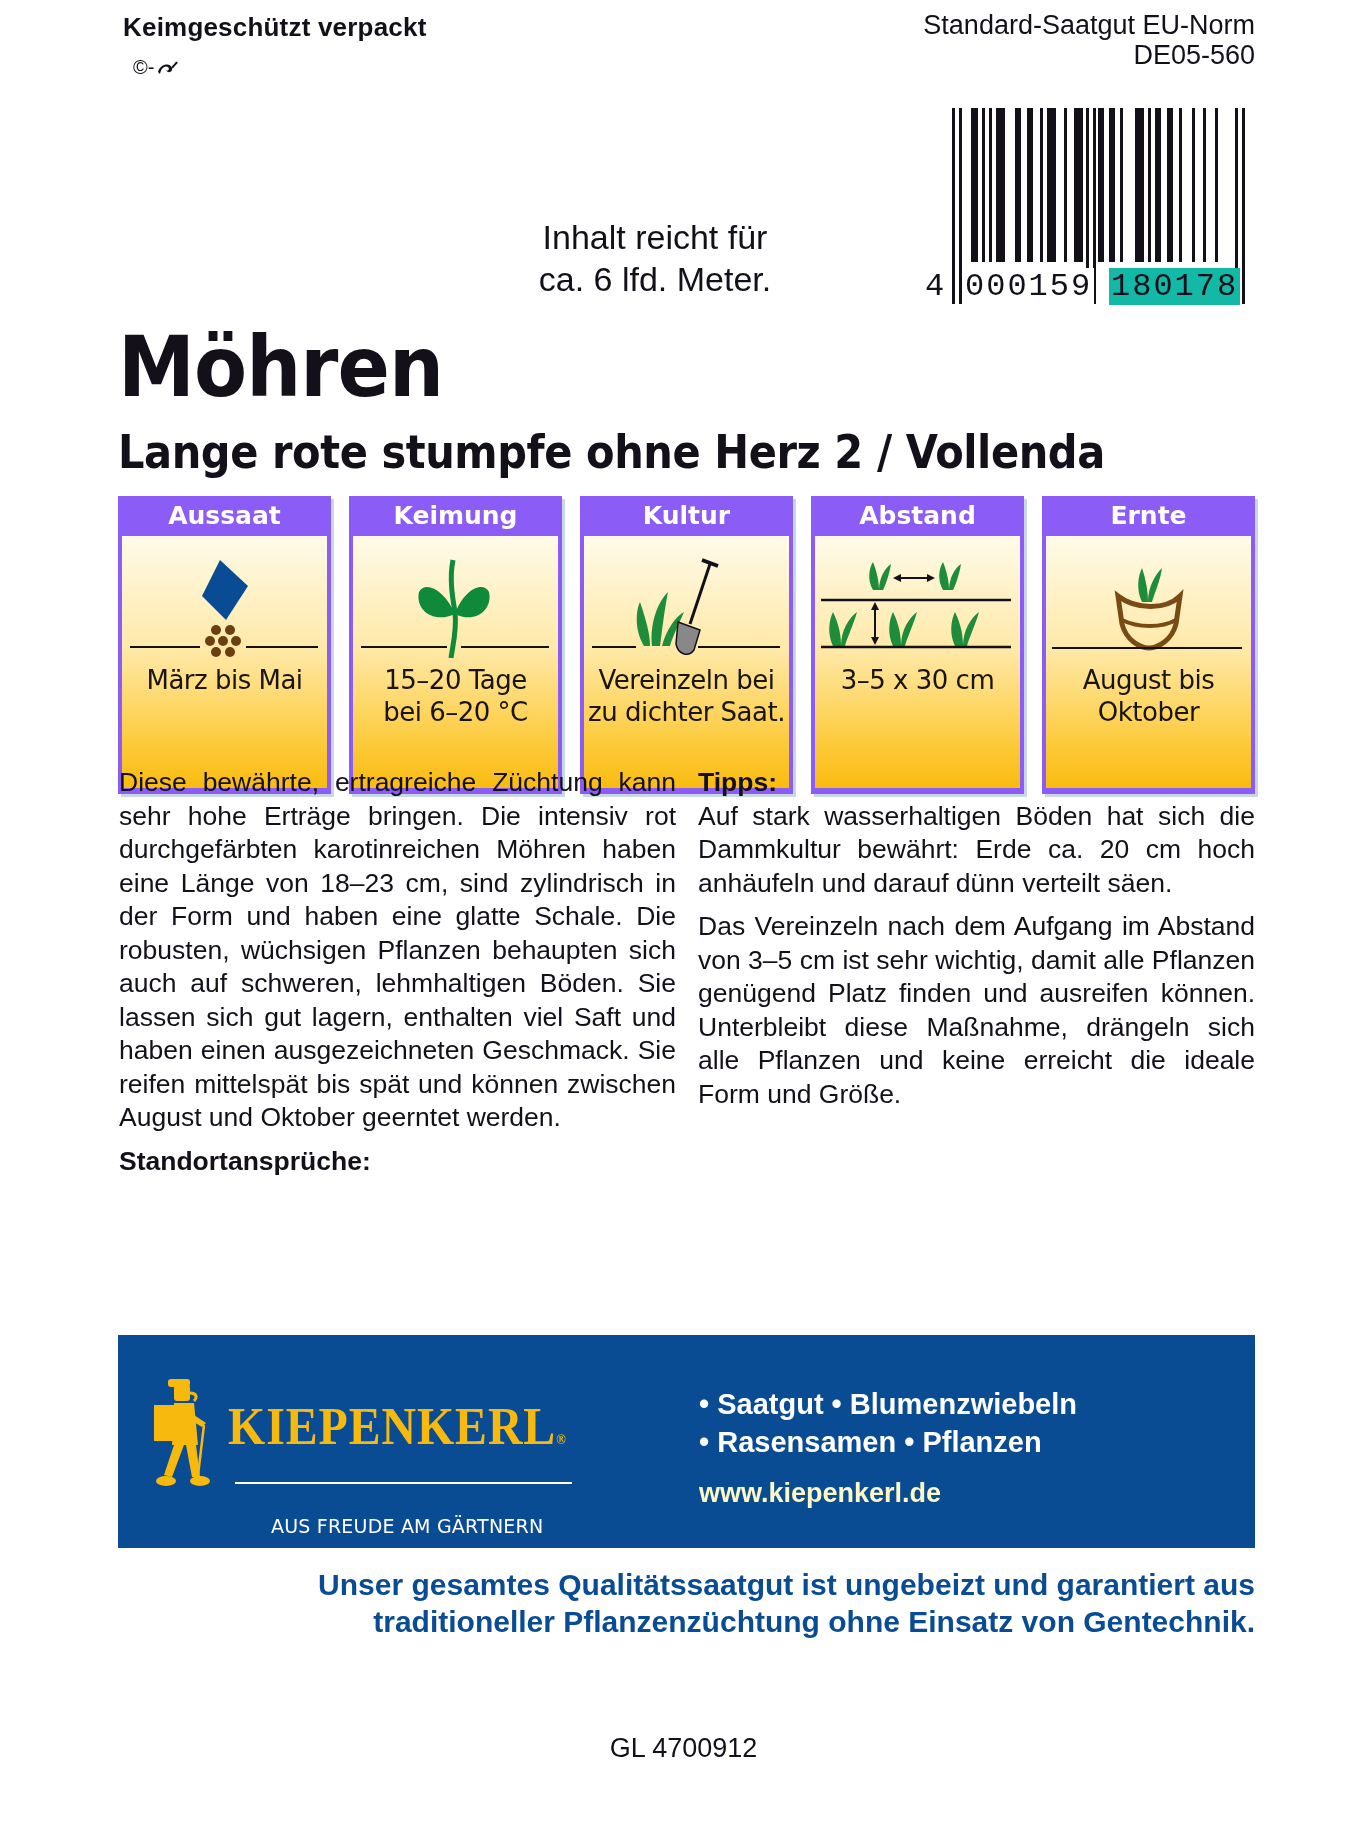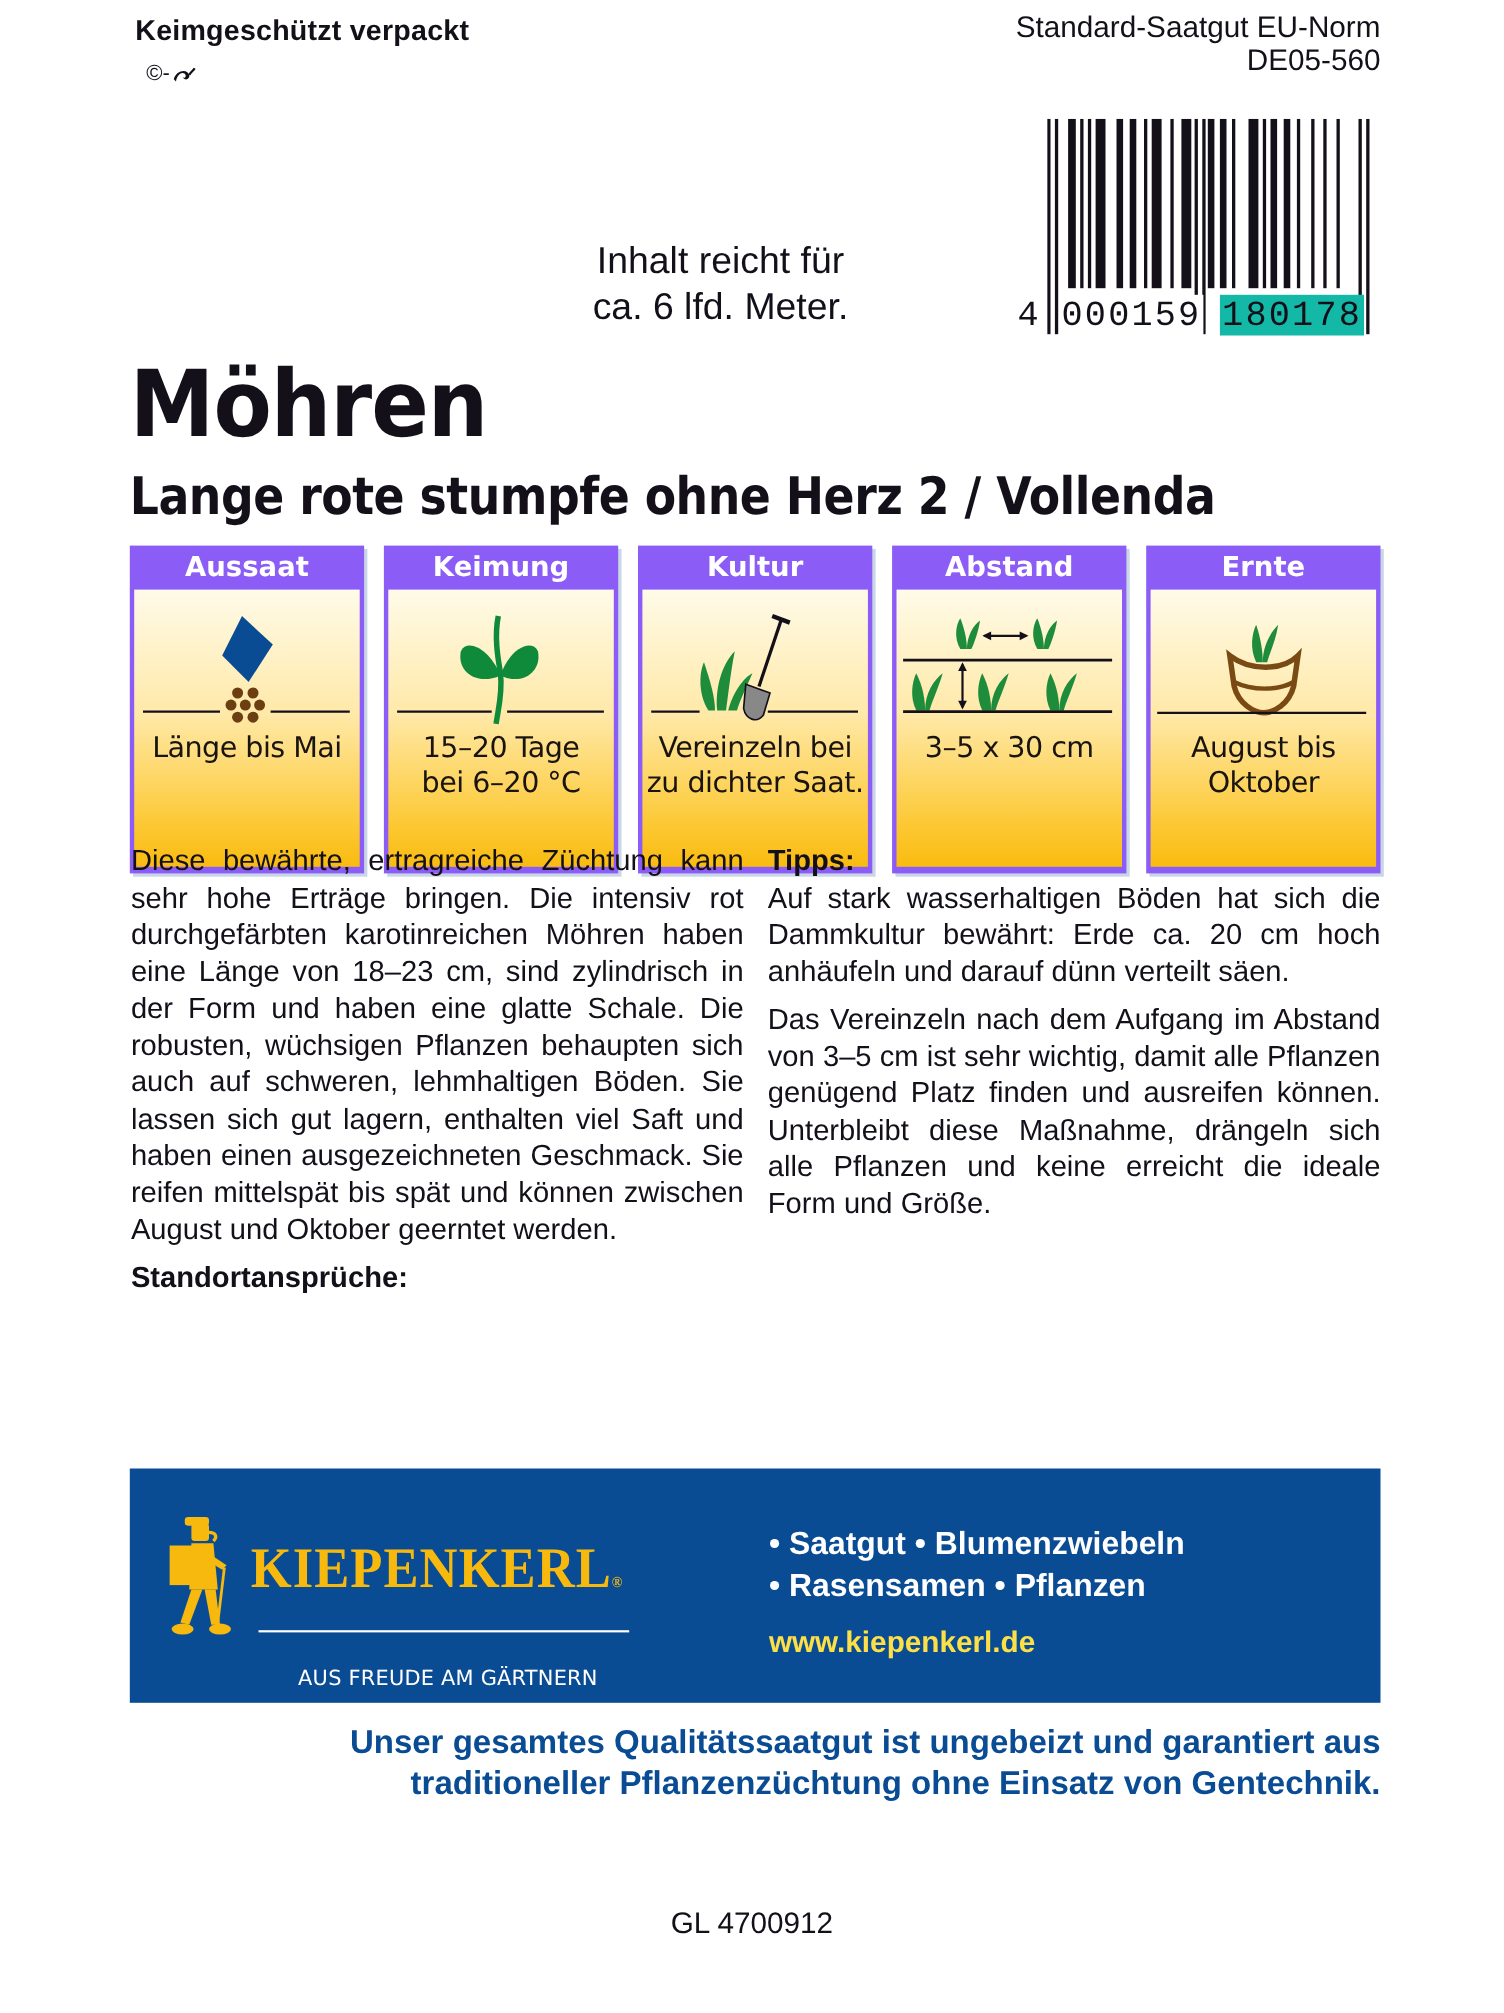--- a/index.html
+++ b/index.html
@@ -45,21 +45,21 @@
 
   .banner { left:118px; top:1335px; width:1137px; height:213px; background:#0a4c93; }
   .logo-name { position:absolute; left:110px; top:62px; color:#f7b90e; font-family:"Liberation Serif", serif;
                font-weight:bold; font-size:52px; letter-spacing:1px; transform:scaleX(0.92); transform-origin:left; }
   .logo-reg { font-size:14px; vertical-align:baseline; }
   .logo-rule { position:absolute; left:117px; top:147px; width:337px; height:2px; background:#fff; }
   .logo-tag { position:absolute; left:153px; top:160px; color:#fff; font-family:"DejaVu Sans", sans-serif;
               font-size:19px; letter-spacing:0.2px;margin-top:20px; }
   .mascot { position:absolute; left:36px; top:40px; width:80px; height:120px; }
   .banner-list { position:absolute; left:581px; top:50px; color:#fff; font-weight:bold; font-size:29px; line-height:38px; }
-  .banner-url { position:absolute; left:581px; top:143px; color:#fde047; font-weight:bold; font-size:27px; }
+  .banner-url { position:absolute; left:581px; top:143px; color:#fef9c3; font-weight:bold; font-size:27px; }
 
   .guarantee { left:118px; top:1566px; width:1137px; text-align:right; color:#0a4c93; font-weight:bold;
                font-size:30px; line-height:37px; }
   .gl { left:0; right:0; top:1733px; text-align:center; font-size:27px; }
 </style>
 </head>
 <body>
 
 <div class="abs hdr-left">Keimgeschützt verpackt</div>
 <div class="abs copy-mark">
@@ -134,21 +134,21 @@
           <circle cx="88" cy="101" r="5"></circle>
             <circle cx="101" cy="101" r="5"></circle>
             <circle cx="114" cy="101" r="5"></circle>
           <circle cx="94" cy="112" r="5"></circle>
             <circle cx="108" cy="112" r="5"></circle>
         </g>
         <line x1="8" y1="107" x2="78" y2="107" stroke="#14101a" stroke-width="2"></line>
         <line x1="124" y1="107" x2="196" y2="107" stroke="#14101a" stroke-width="2"></line>
       </svg>
       <div class="box-text">
-        <div>Länge bis Mai</div>
+        <div>März bis Mai</div>
         <div></div>
       </div>
     </div>
   </div>
 
   <div class="box">
     <div class="box-head">Keimung</div>
     <div class="box-body">
       <svg class="box-icon" viewBox="0 0 205 120">
         <path d="M100 20 C96 40, 100 60, 102 72 C104 90, 100 104, 98 118" stroke="#0e8a3a" stroke-width="5" fill="none"></path>

